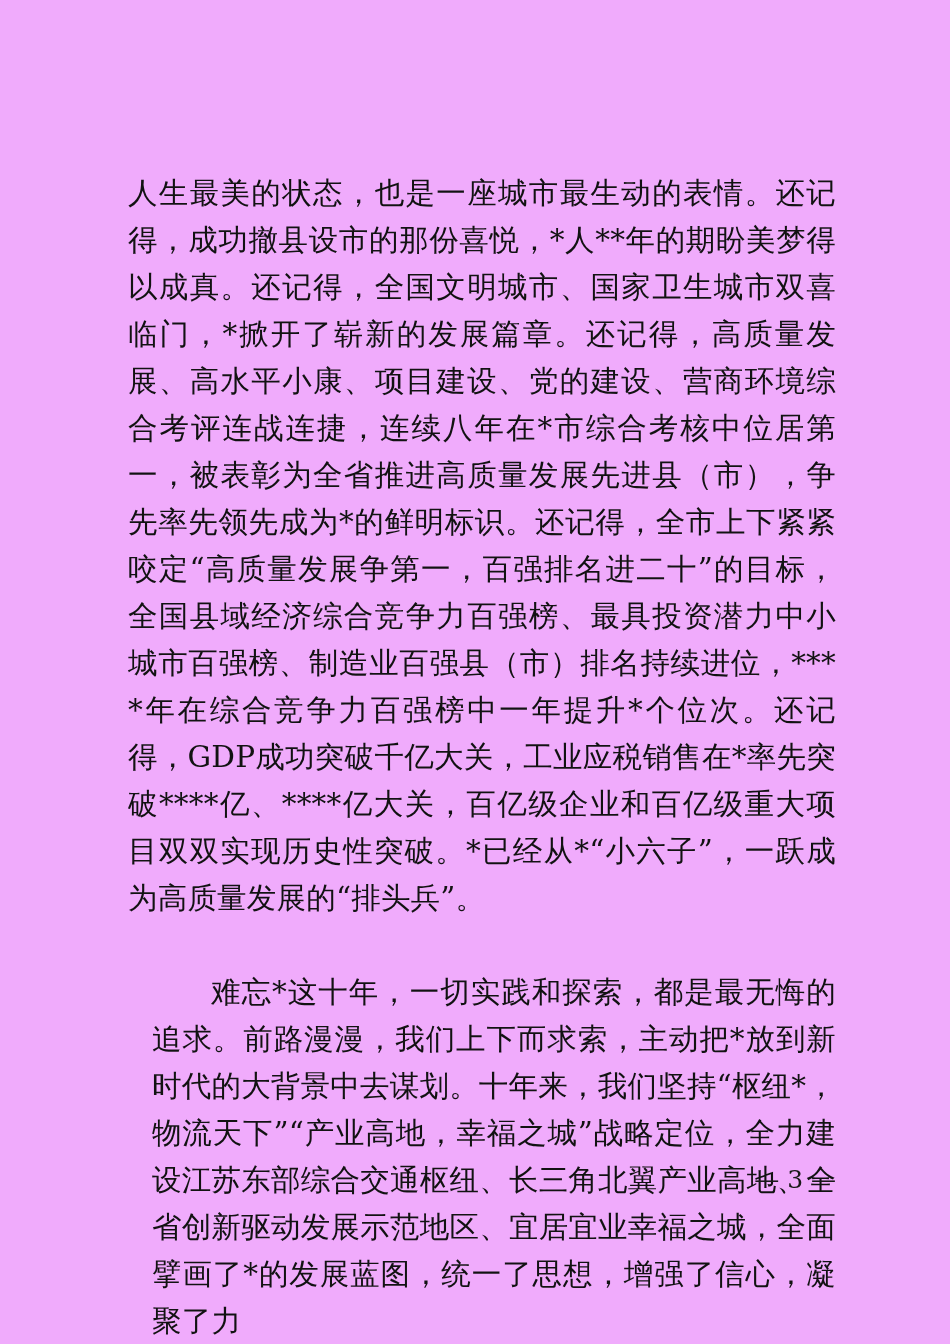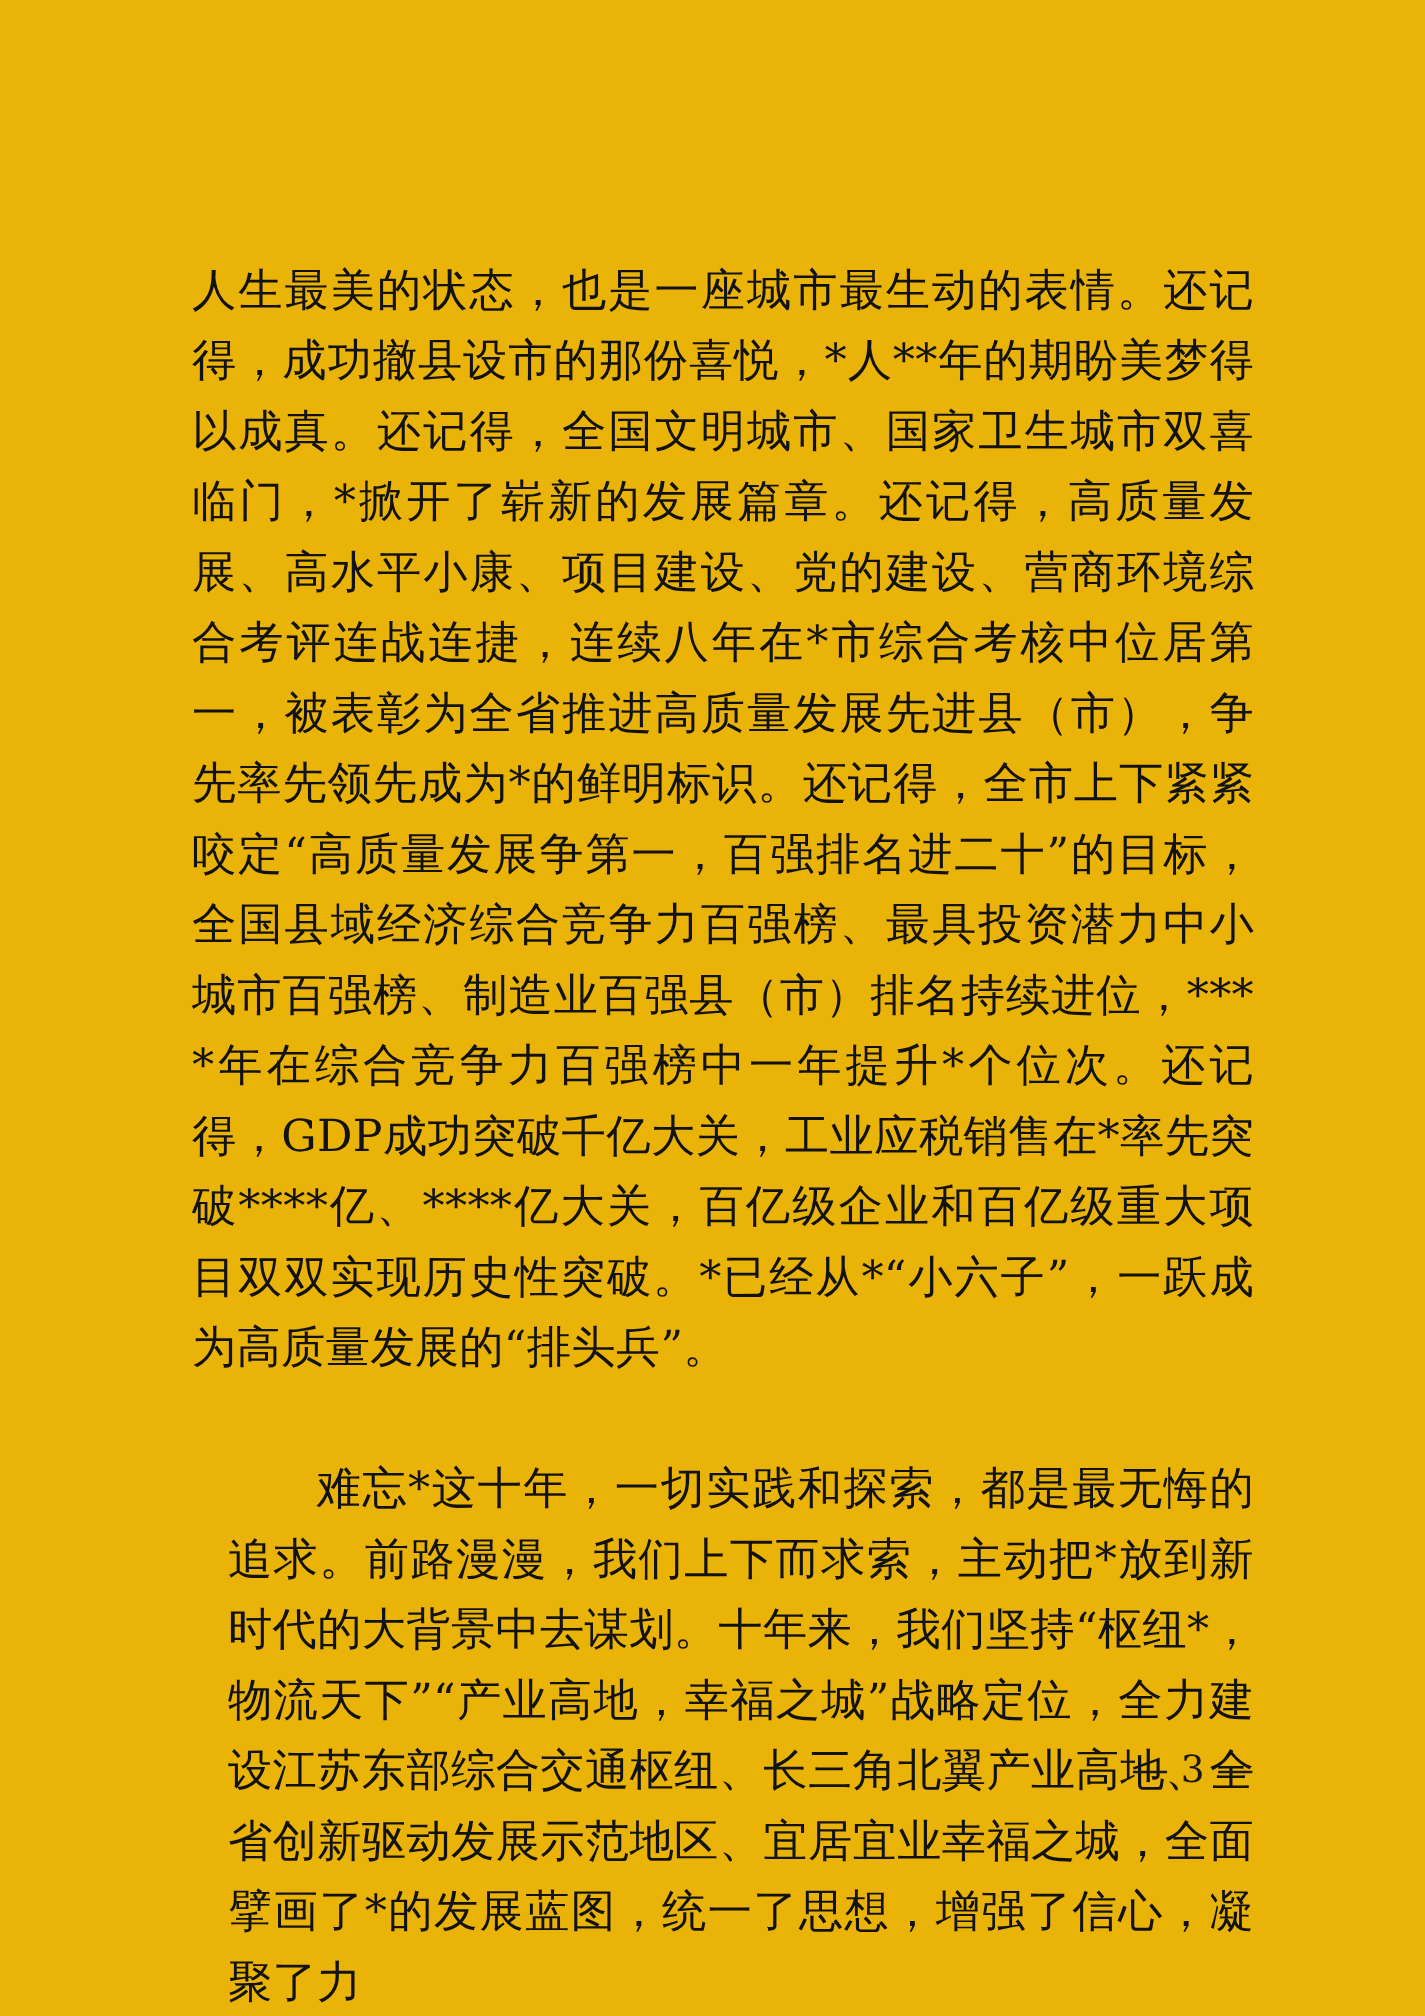--- a/index.html
+++ b/index.html
@@ -8,21 +8,21 @@
     padding: 0;
     background: #ffffff;
   }
   body {
     font-family: "DejaVu Serif", "Liberation Serif", serif;
   }
   .page {
     position: relative;
     width: 950px;
     height: 1344px;
-    background: #eab308;
+    background: #f0abfc;
     overflow: hidden;
     box-sizing: border-box;
   }
   .text-column {
     position: absolute;
     left: 128px;
     top: 170px;
     width: 708px;
   }
   .para {

